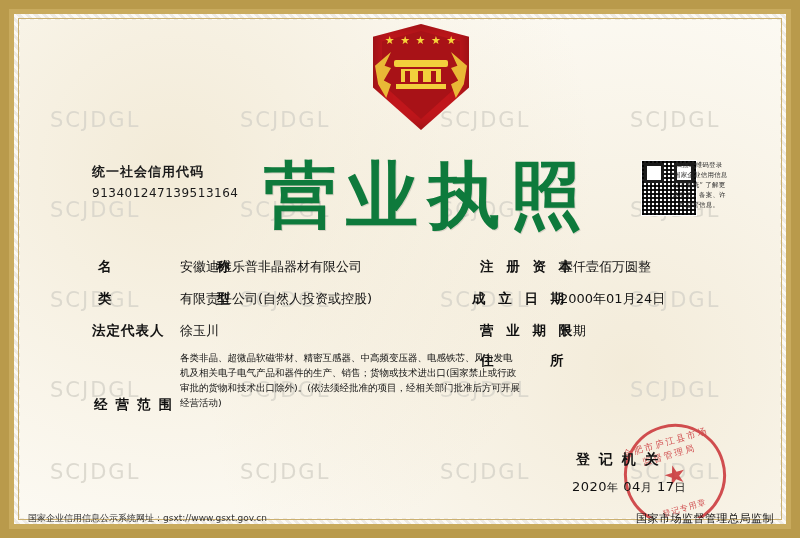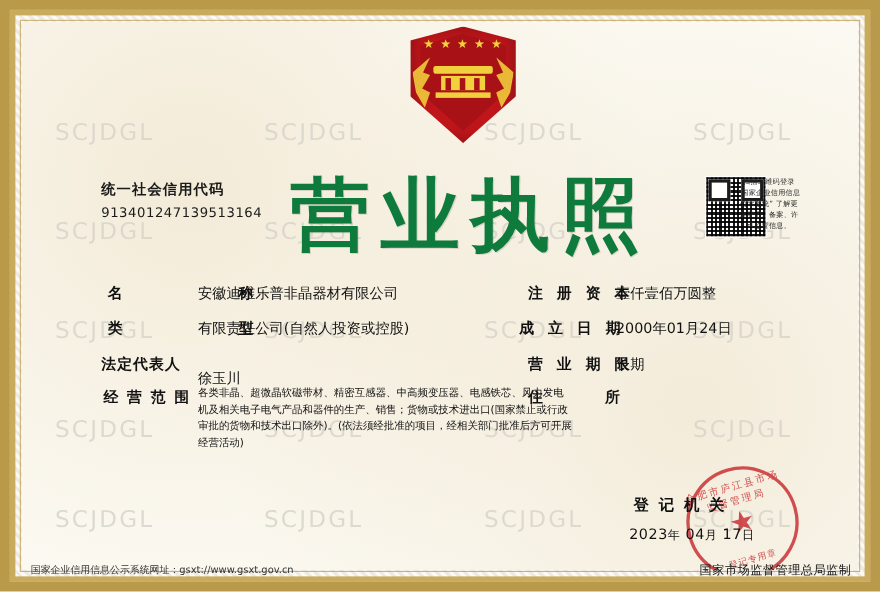--- a/index.html
+++ b/index.html
@@ -217,21 +217,21 @@
     position: absolute;
     font-size: 9.5px;
     line-height: 15px;
     color: #111;
     width: 340px;
     font-family: "DejaVu Sans", "Liberation Sans", sans-serif;
   }
 
   
   .lbl.spread-2 { letter-spacing: 26px; }
-  .lbl.spread-3 { letter-spacing: 8px; }
+  .lbl.spread-3 { letter-spacing: 8px; margin-top: 44px; }
 
   
   .seal {
     position: absolute;
     left: 604px; top: 404px;
     width: 96px; height: 96px;
     border: 3px solid #c62026;
     border-radius: 50%;
     transform: rotate(-16deg);
     opacity: 0.78;
@@ -352,21 +352,21 @@
     <div class="qr"></div>
     <div class="qr-note">扫描二维码登录 “国家企业信用信息公示系统” 了解更多登记、备案、许可监管信息。</div>
 
     <div class="lbl spread-2" style="left:78px; top:238px;">名　　称</div>
     <div class="val" style="left:160px; top:238px;">安徽迪维乐普非晶器材有限公司</div>
 
     <div class="lbl spread-2" style="left:78px; top:270px;">类　　型</div>
     <div class="val" style="left:160px; top:270px;">有限责任公司(自然人投资或控股)</div>
 
     <div class="lbl" style="left:72px; top:302px; letter-spacing:1px;">法定代表人</div>
-    <div class="val" style="left:160px; top:302px;margin-top:13px;">徐玉川</div>
+    <div class="val" style="left:160px; top:302px;">徐玉川</div>
 
     <div class="lbl spread-3" style="left:74px; top:332px;">经营范围</div>
     <div class="val-small" style="left:160px; top:330px;">各类非晶、超微晶软磁带材、精密互感器、中高频变压器、电感铁芯、风力发电机及相关电子电气产品和器件的生产、销售；货物或技术进出口(国家禁止或行政审批的货物和技术出口除外)。(依法须经批准的项目，经相关部门批准后方可开展经营活动)</div>
 
     <div class="lbl" style="left:460px; top:238px; letter-spacing:4px;">注 册 资 本</div>
     <div class="val" style="left:540px; top:238px;">壹仟壹佰万圆整</div>
 
     <div class="lbl" style="left:452px; top:270px; letter-spacing:4px;">成 立 日 期</div>
     <div class="val" style="left:540px; top:270px;">2000年01月24日</div>
 
@@ -376,21 +376,21 @@
     <div class="lbl" style="left:460px; top:332px; letter-spacing:4px;">住　　　所</div>
 
     <div class="seal">
       <div class="seal-top">合肥市庐江县市场监督管理局</div>
       <div class="seal-star">★</div>
       <div class="seal-bottom">登记专用章</div>
     </div>
 
     <div class="reg-auth">登 记 机 关</div>
     <div class="reg-date">
-      <span>2023</span><span style="font-size:11px;">年</span>
+      <span>2020</span><span style="font-size:11px;">年</span>
       <span>04</span><span style="font-size:11px;">月</span>
       <span>17</span><span style="font-size:11px;">日</span>
     </div>
 
   </div>
 
   <div class="footer-left">国家企业信用信息公示系统网址：gsxt://www.gsxt.gov.cn</div>
   <div class="footer-right">国家市场监督管理总局监制</div>
 
 </div>

